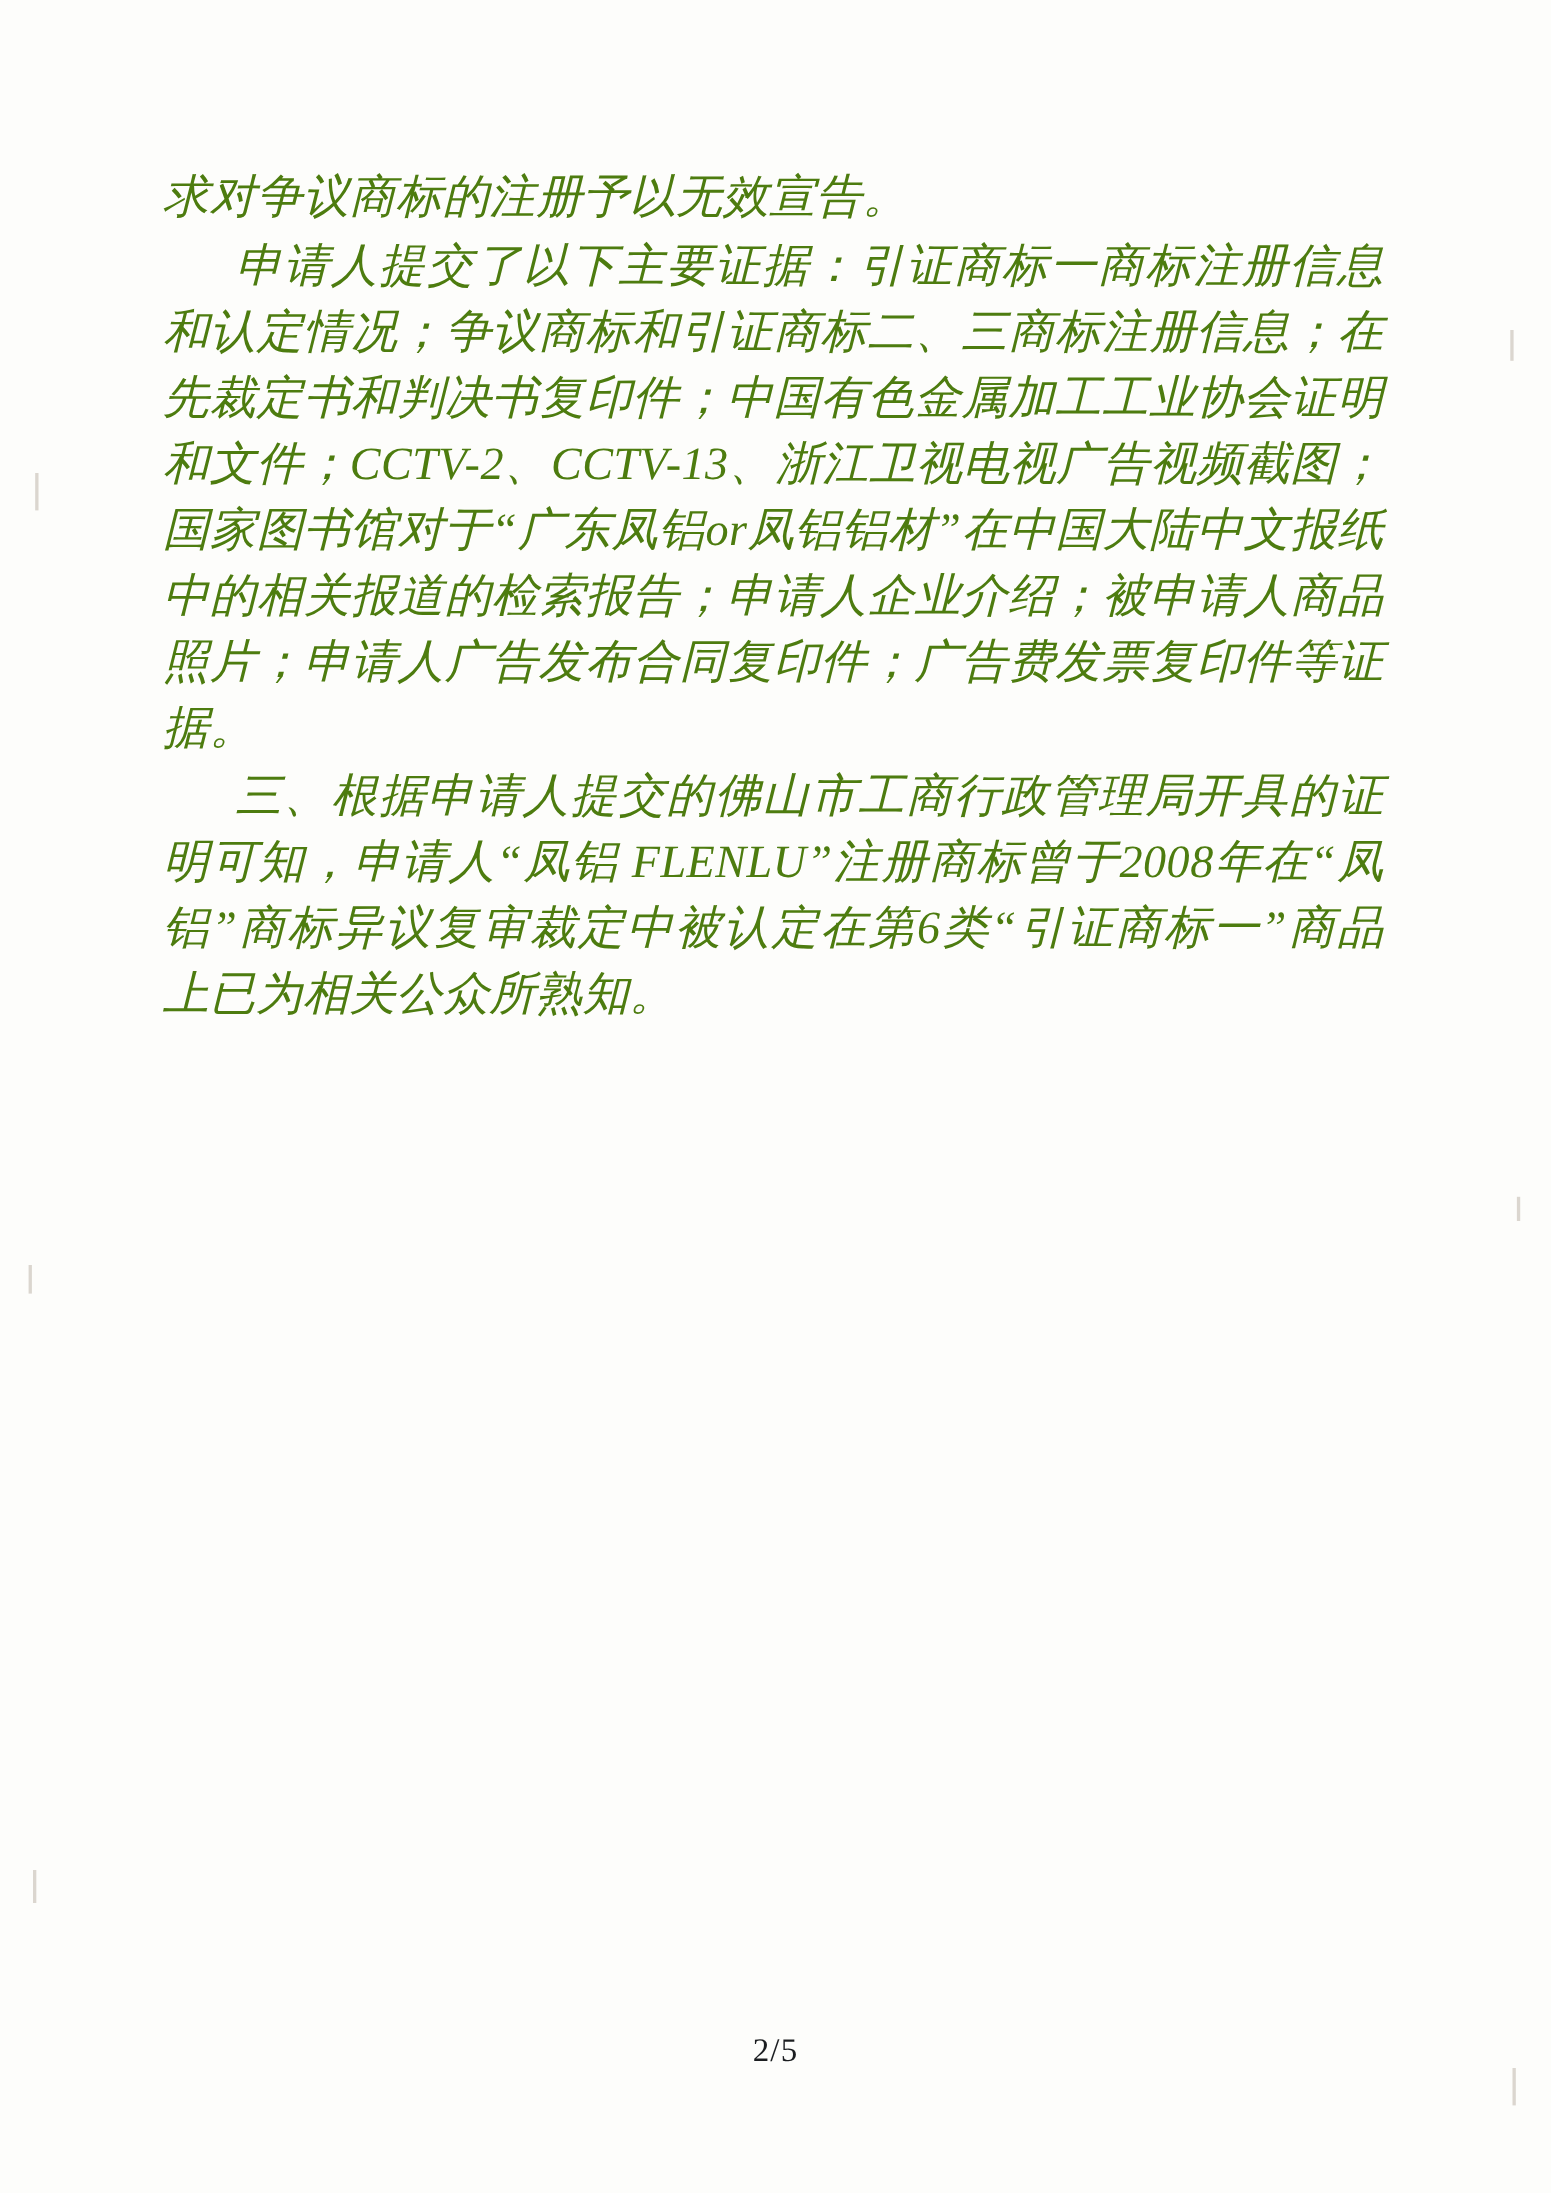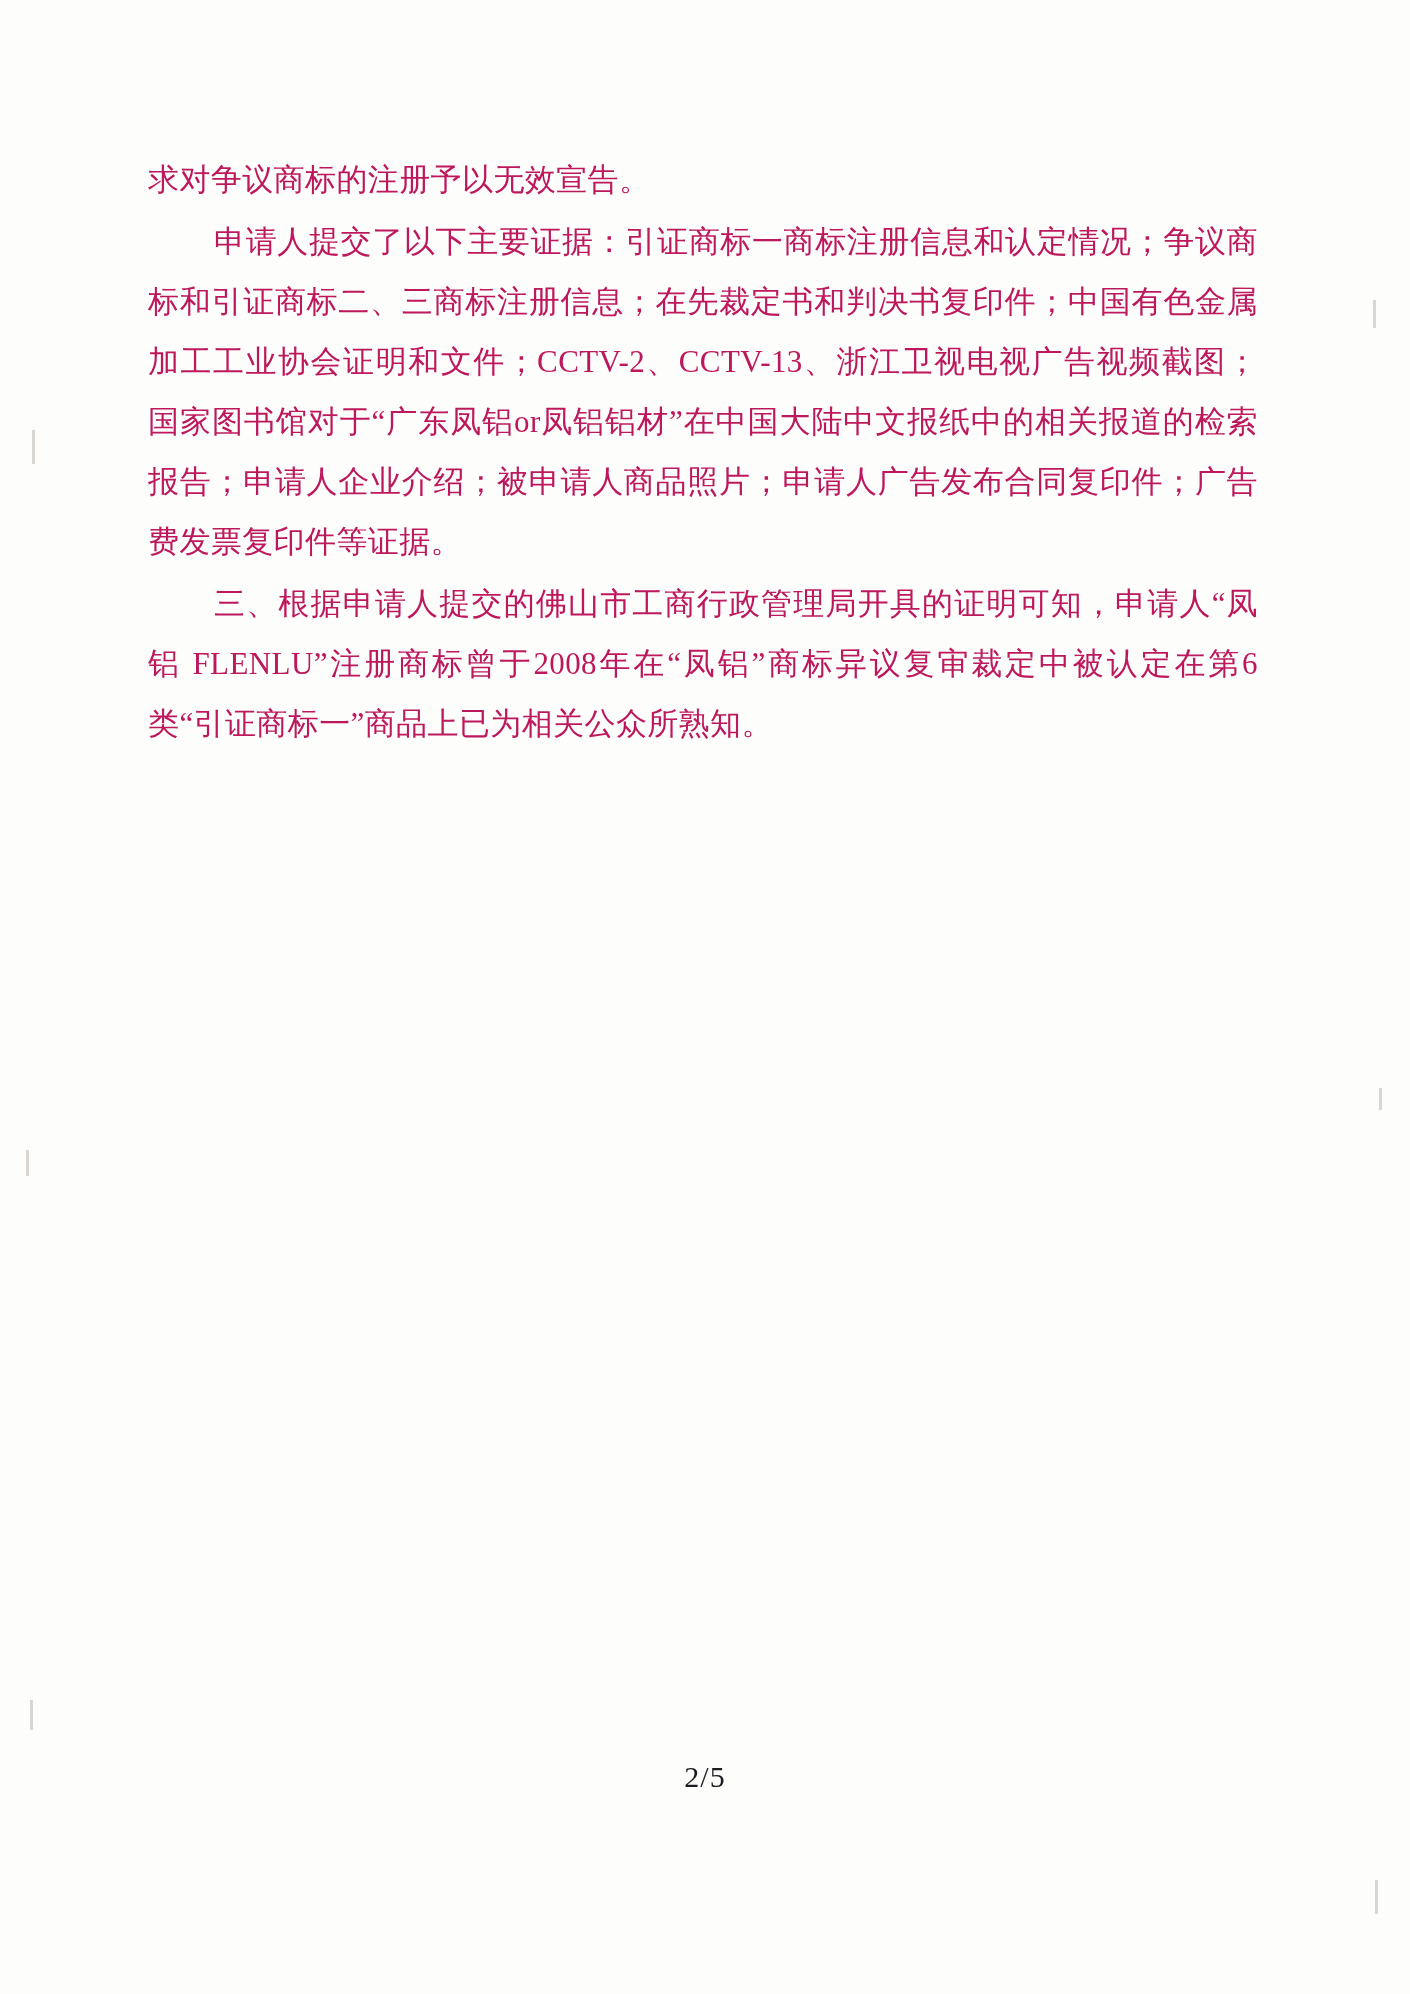--- a/index.html
+++ b/index.html
@@ -21,39 +21,40 @@
     inset: 0;
     background: #fdfdfb;
   }
   .page-inner {
     position: absolute;
     left: 148px;
     top: 150px;
     width: 1110px;
   }
   .doc-body {
-    font-size: 31px;
+    font-size: 42px;
     line-height: 60px;
     text-align: justify;
     text-justify: inter-ideograph;
     letter-spacing: 0.4px;
-    color: #be185d;
+    color: #4d7c0f;
+    font-style: italic;
   }
   .para {
     margin: 0 0 2px 0;
     text-indent: 0;
   }
   .para.indent {
     text-indent: 66px;
   }
   .page-number {
     position: absolute;
     left: 0;
     right: 0;
-    top: 1760px;
+    top: 1848px;
     text-align: center;
     font-size: 30px;
     font-family: "Liberation Serif", serif;
     color: #1b1d20;
     letter-spacing: 1px;
   }
   
   .scan-mark {
     position: absolute;
     background: #cfc8c0;

